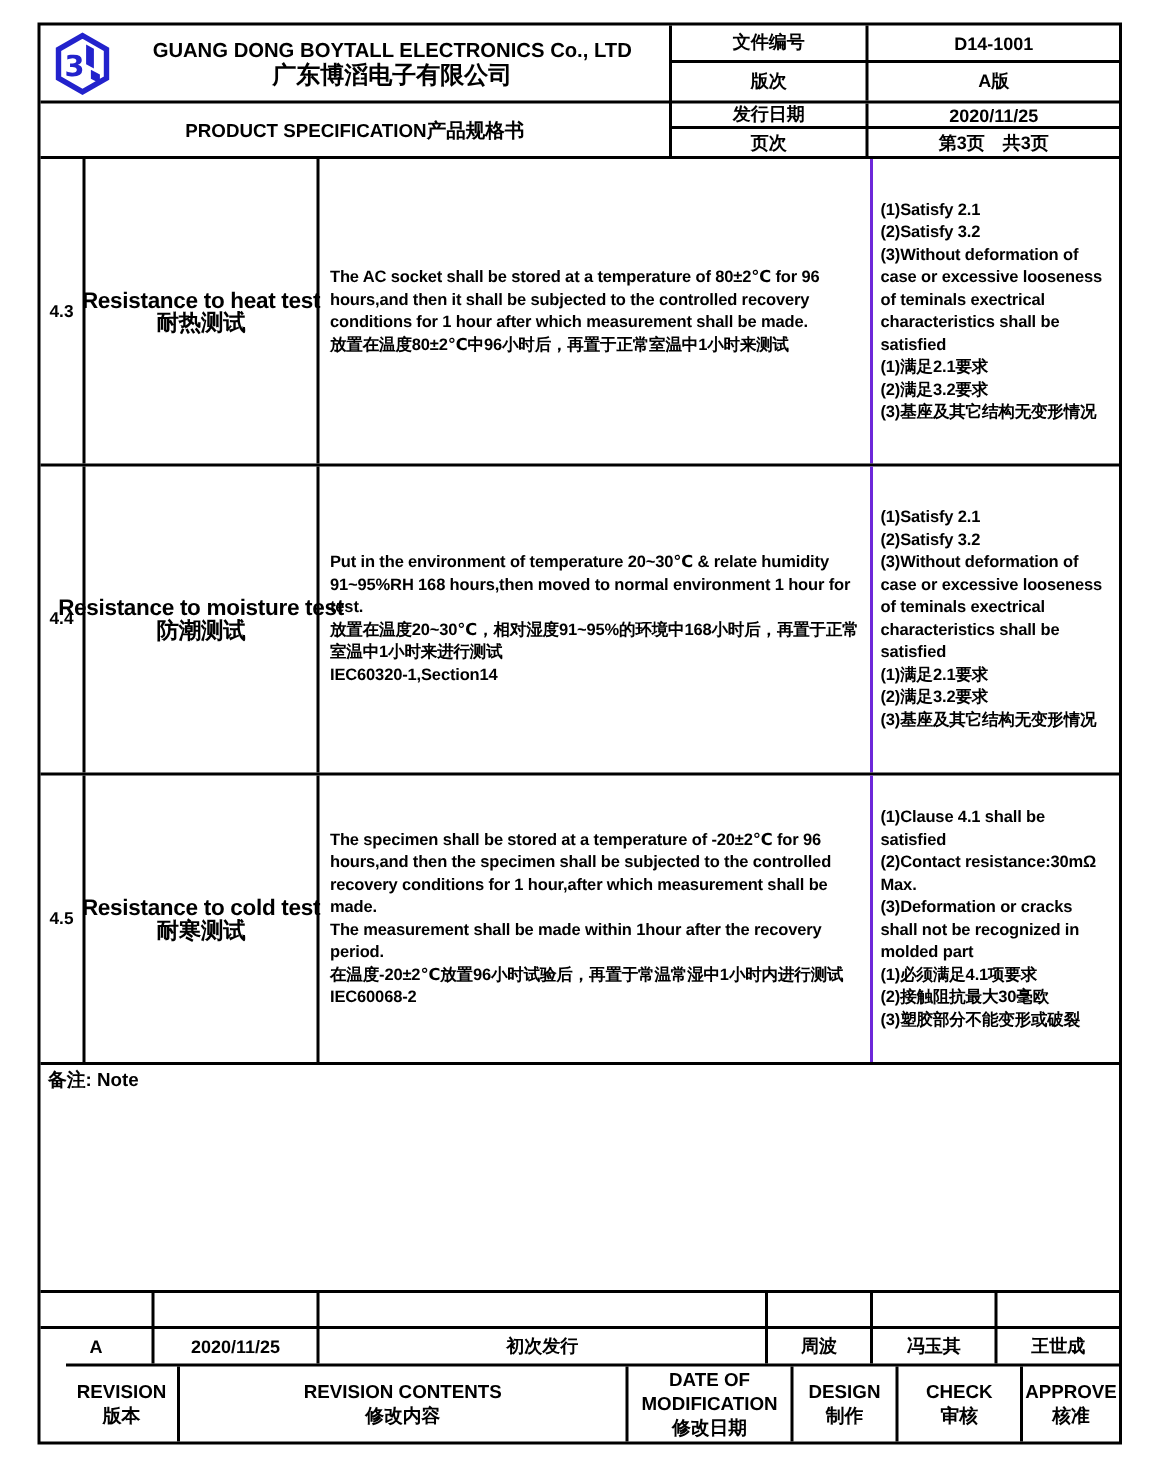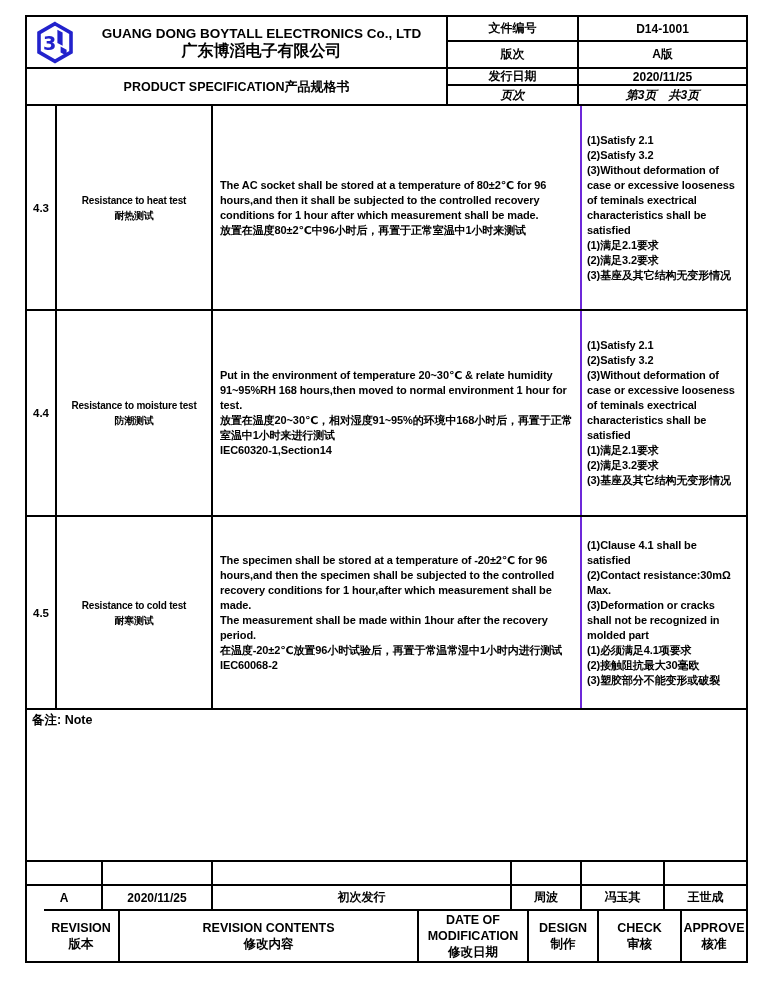--- a/index.html
+++ b/index.html
@@ -18,36 +18,36 @@
   .company-en{font-size:13.5px;}
   .company-cn{font-size:16px;}
   .title-cell{flex:1;display:flex;align-items:center;justify-content:center;line-height:16px;}
   .title-en{font-size:12.5px;}
   .title-cn{font-size:13px;}
   .header-right{flex:1;display:flex;flex-direction:column;}
   .hrow{display:flex;box-sizing:border-box;}
   .hrow-1{height:25px;border-bottom:2px solid #000;}
   .hrow-2{height:27px;border-bottom:2px solid #000;}
   .hrow-3{height:17px;border-bottom:2px solid #000;}
-  .hrow-4{flex:1;font-style:italic;}
+  .hrow-4{flex:1;}
   .hlabel{width:131px;flex:none;border-right:2px solid #000;display:flex;align-items:center;justify-content:center;
           font-size:12px;box-sizing:border-box;}
   .hvalue{flex:1;display:flex;align-items:center;justify-content:center;font-size:12px;}
 
   
   .spec{height:604px;flex:none;border-top:2px solid #000;box-sizing:border-box;display:flex;flex-direction:column;}
   .srow{display:flex;box-sizing:border-box;}
   .srow + .srow{border-top:2px solid #000;}
   .srow-1{height:203px;flex:none;}
   .srow-2{height:206px;flex:none;}
   .srow-3{flex:1;}
   .col-num{width:30px;flex:none;border-right:2px solid #000;display:flex;align-items:center;justify-content:center;
            font-size:11.5px;box-sizing:border-box;}
   .col-name{width:156px;flex:none;border-right:2px solid #000;display:flex;align-items:center;justify-content:center;
-            text-align:center;font-size:10px;line-height:15px;white-space:pre;letter-spacing:-0.2px;box-sizing:border-box;}
+            text-align:center;font-size:15px;line-height:15px;white-space:pre;letter-spacing:-0.2px;box-sizing:border-box;}
   .col-desc{width:369px;flex:none;border-right:2px solid #6d28d9;display:flex;align-items:center;
             font-size:11px;line-height:15px;letter-spacing:-0.1px;padding:4px 7px;white-space:pre-line;
             text-align:left;box-sizing:border-box;}
   .col-crit{flex:1;display:flex;align-items:center;font-size:11px;line-height:15px;letter-spacing:-0.1px;
             padding:20px 5px;white-space:pre-line;text-align:left;box-sizing:border-box;}
 
   
   .notes{height:152px;flex:none;border-top:2px solid #000;box-sizing:border-box;
          padding:2px 5px;font-size:12.5px;text-align:left;}
 

